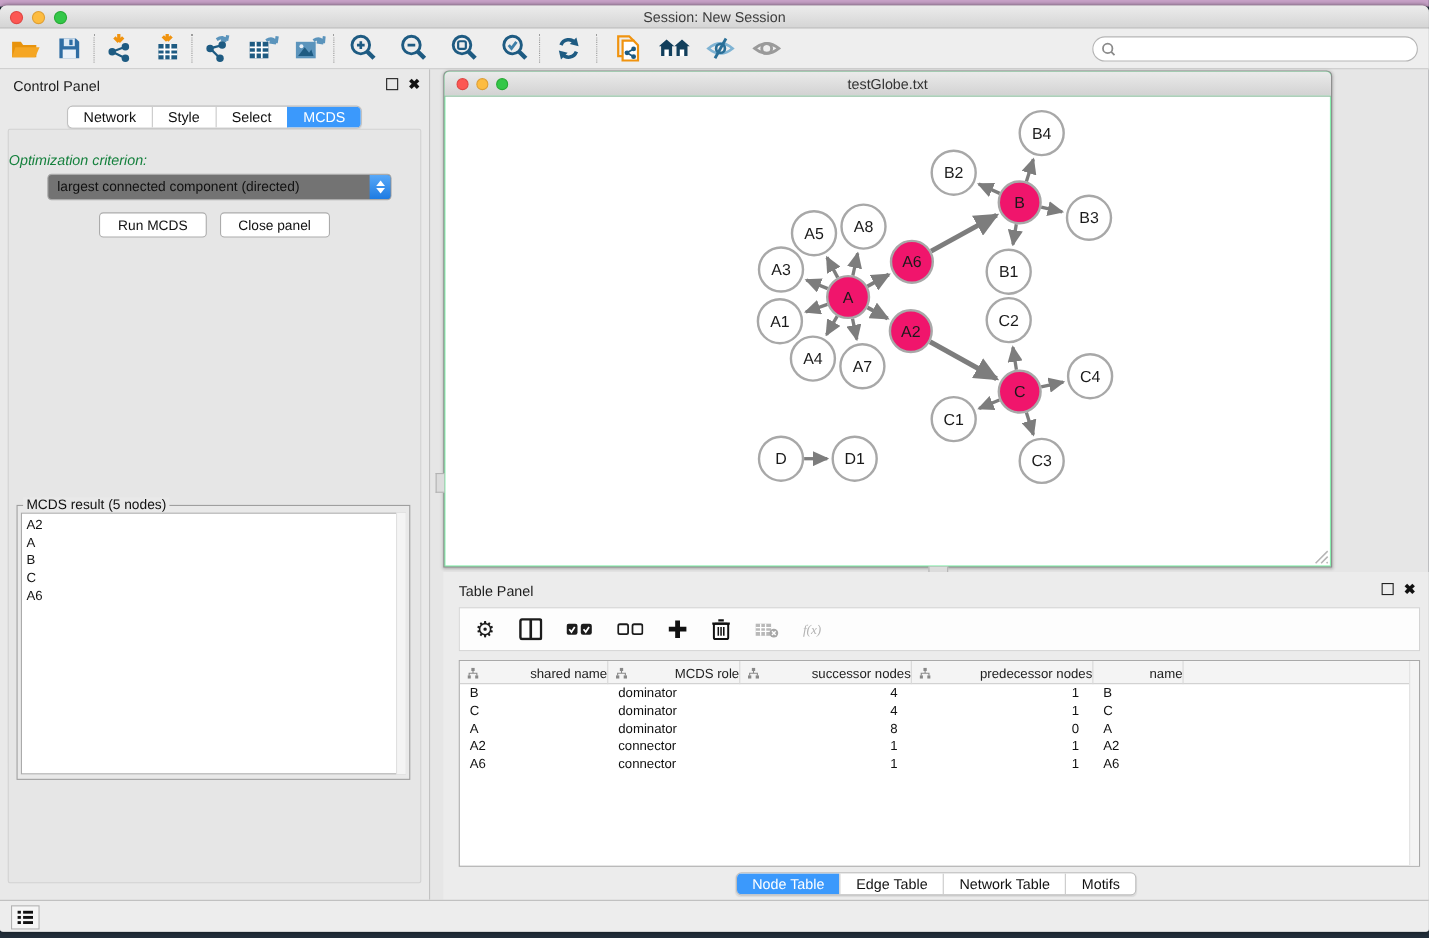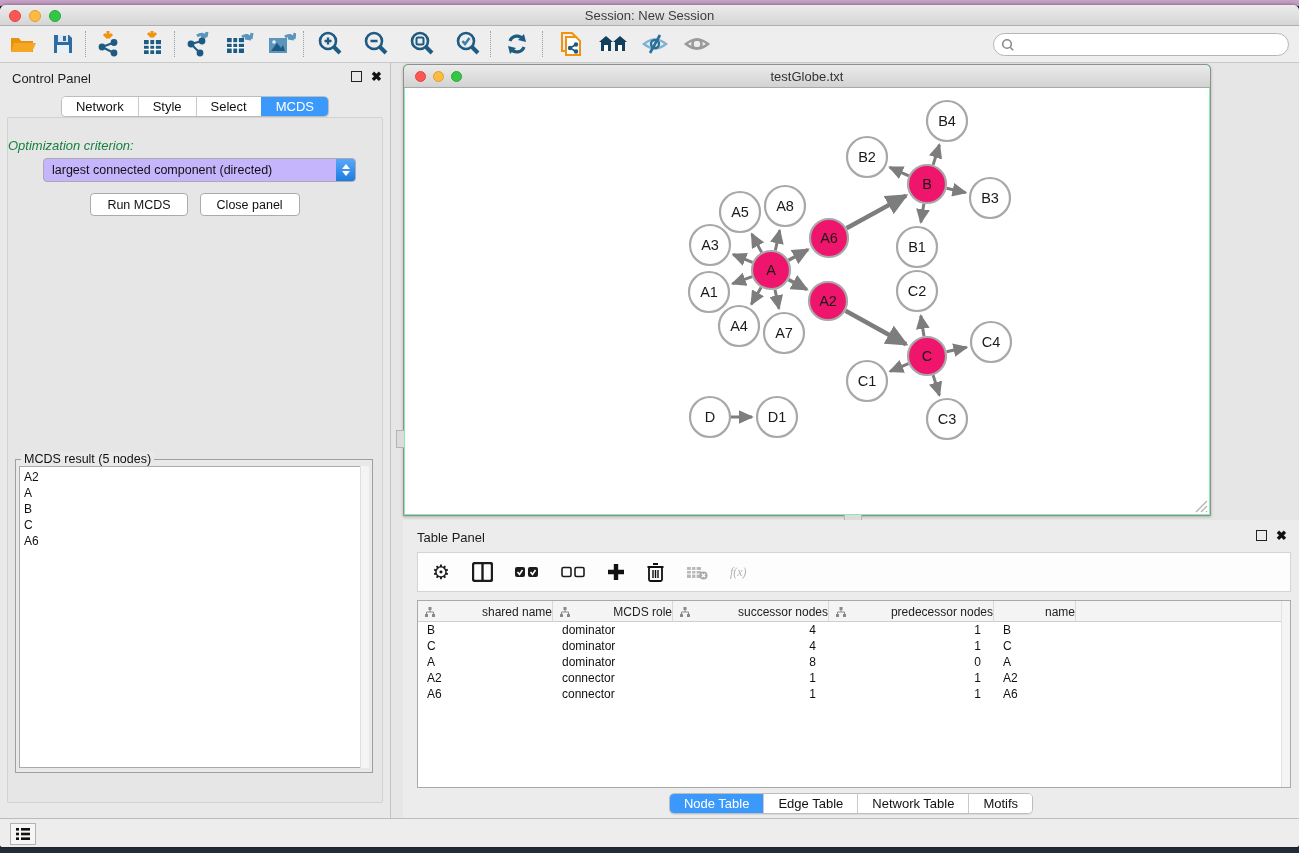--- a/index.html
+++ b/index.html
@@ -40,32 +40,32 @@
   .seg-bar { display:flex; border:1px solid #bdbdbd; border-radius:5px; overflow:hidden;
              background:#fff; height:21px; box-shadow:0 1px 1px rgba(0,0,0,.08); }
   .seg-btn { padding:0 14px; font-size:13px; color:#111; display:flex; align-items:center;
              border-left:1px solid #c9c9c9; background:#fff; cursor:default; }
   .seg-btn:first-child { border-left:none; }
   .seg-btn.active { background:#3b99fc; color:#fff; border-left-color:#3b99fc; }
   .cp-tabs { position:absolute; left:0; right:0; top:33px; display:flex; justify-content:center; }
   .cp-content { position:absolute; left:7px; right:7px; top:54px; bottom:15px;
                 border:1px solid #d2d2d2; background:#e6e6e6; border-radius:2px; }
   .crit-label { position:absolute; left:0; right:0; top:20px; text-align:left; font-size:13px; color:#15803d;font-style:italic; }
-  .dropdown { position:absolute; left:35px; top:40px; width:313px; height:24px; background:#c4b5fd;
+  .dropdown { position:absolute; left:35px; top:40px; width:313px; height:24px; background:#737373;
               border:1px solid #ababab; border-radius:4px; display:flex; align-items:center; }
   .dropdown .dd-text { flex:1; font-size:12.5px; padding-left:8px; color:#111; white-space:nowrap; }
   .dd-step { width:19px; height:22px; margin-right:0px; border-radius:0 3px 3px 0;
              background:linear-gradient(#58a8f8,#1d7be2); display:flex; flex-direction:column;
              align-items:center; justify-content:center; gap:2px; }
   .dd-step .up { width:0; height:0; border-left:4px solid transparent; border-right:4px solid transparent; border-bottom:5px solid #fff; }
   .dd-step .dn { width:0; height:0; border-left:4px solid transparent; border-right:4px solid transparent; border-top:5px solid #fff; }
   .cp-buttons { position:absolute; left:0; right:0; top:75px; display:flex; justify-content:center; gap:12px; }
   .push-btn { height:23px; background:#fff; border:1px solid #ababab; border-radius:4px;
               font-size:12.5px; color:#111; padding:0 16px; display:flex; align-items:center; }
-  .result-box { position:absolute; left:7px; right:9px; top:341px; height:314px;
+  .result-box { position:absolute; left:7px; right:9px; top:341px; height:250px;
                 border:1px solid #9f9f9f; background:#e9e9e9; }
   .result-title { position:absolute; top:-8px; left:5px; background:#e9e9e9; padding:0 3px;
                   font-size:12.5px; color:#111; }
   .result-list { position:absolute; left:3px; right:3px; top:6px; bottom:4px; background:#fff;
                  border:1px solid #aaa; font-size:12px; color:#111; padding:2px 0 0 4px; overflow:hidden; }
   .result-list .item { line-height:16px; }
   .result-scroll { position:absolute; right:0; top:0; bottom:0; width:9px; background:#f4f4f4; border-left:1px solid #e0e0e0; }
 
   
   .net-window { position:absolute; left:403px; top:59px; width:808px; height:452px;

